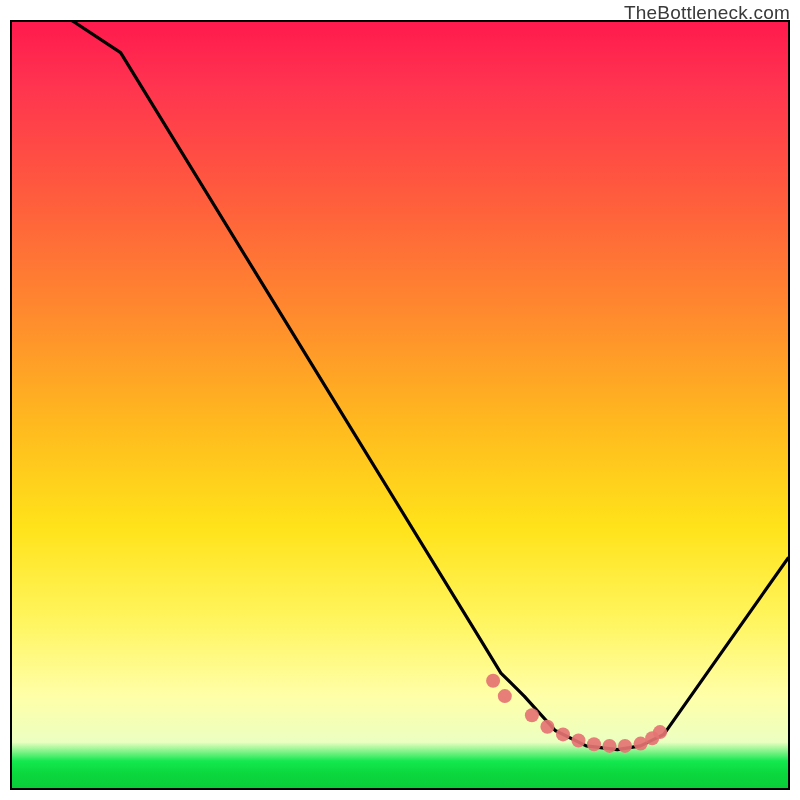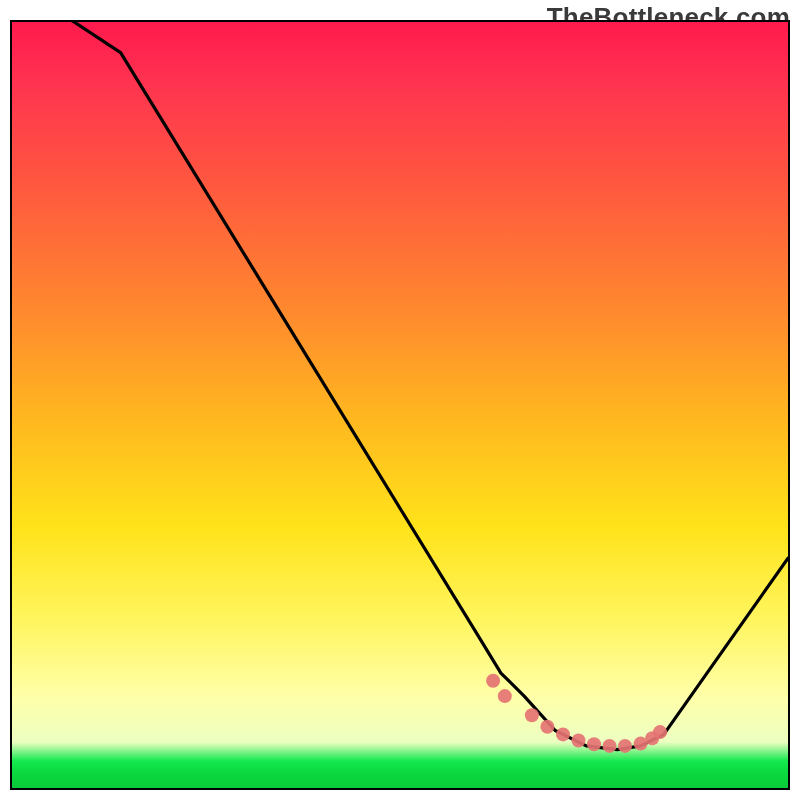--- a/index.html
+++ b/index.html
@@ -44,22 +44,22 @@
   svg.curve {
     position: absolute;
     inset: 0;
     width: 100%;
     height: 100%;
   }
   .watermark {
     position: absolute;
     top: 2px;
     right: 10px;
-    font-size: 26px;
-    font-weight: 700;
+    font-size: 19px;
+    font-weight: 400;
     color: #3a3a3a;
     letter-spacing: 0.2px;
   }
 </style>
 </head>
 <body>
 
 <div class="watermark">TheBottleneck.com</div>
 
 <div class="chart-container">

